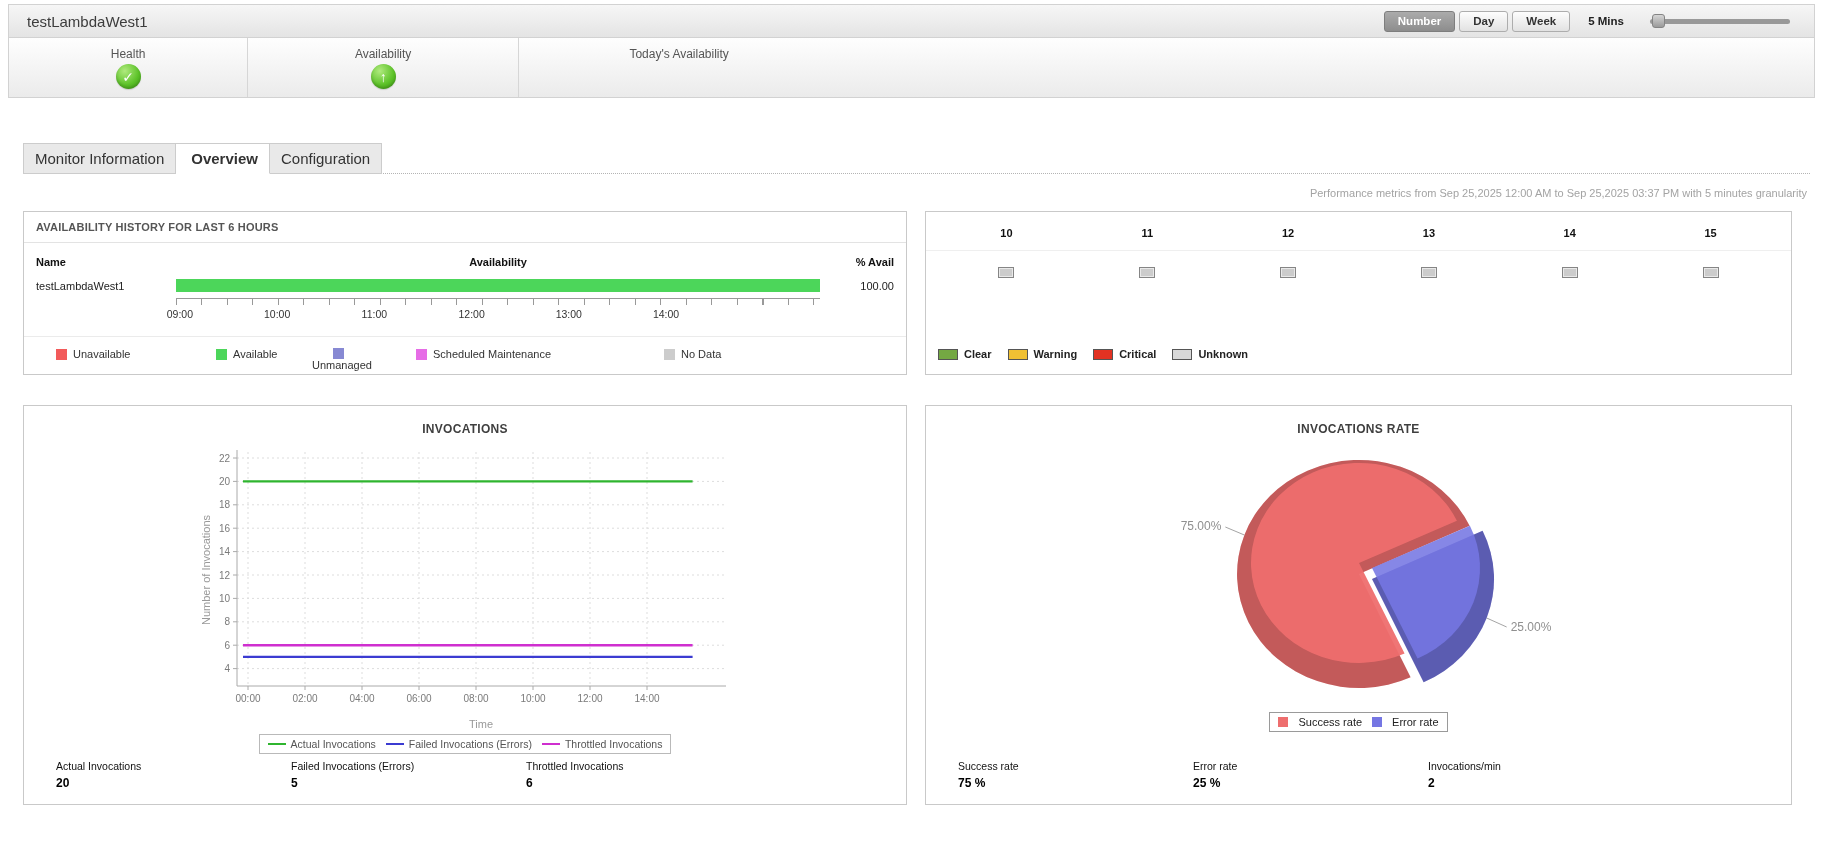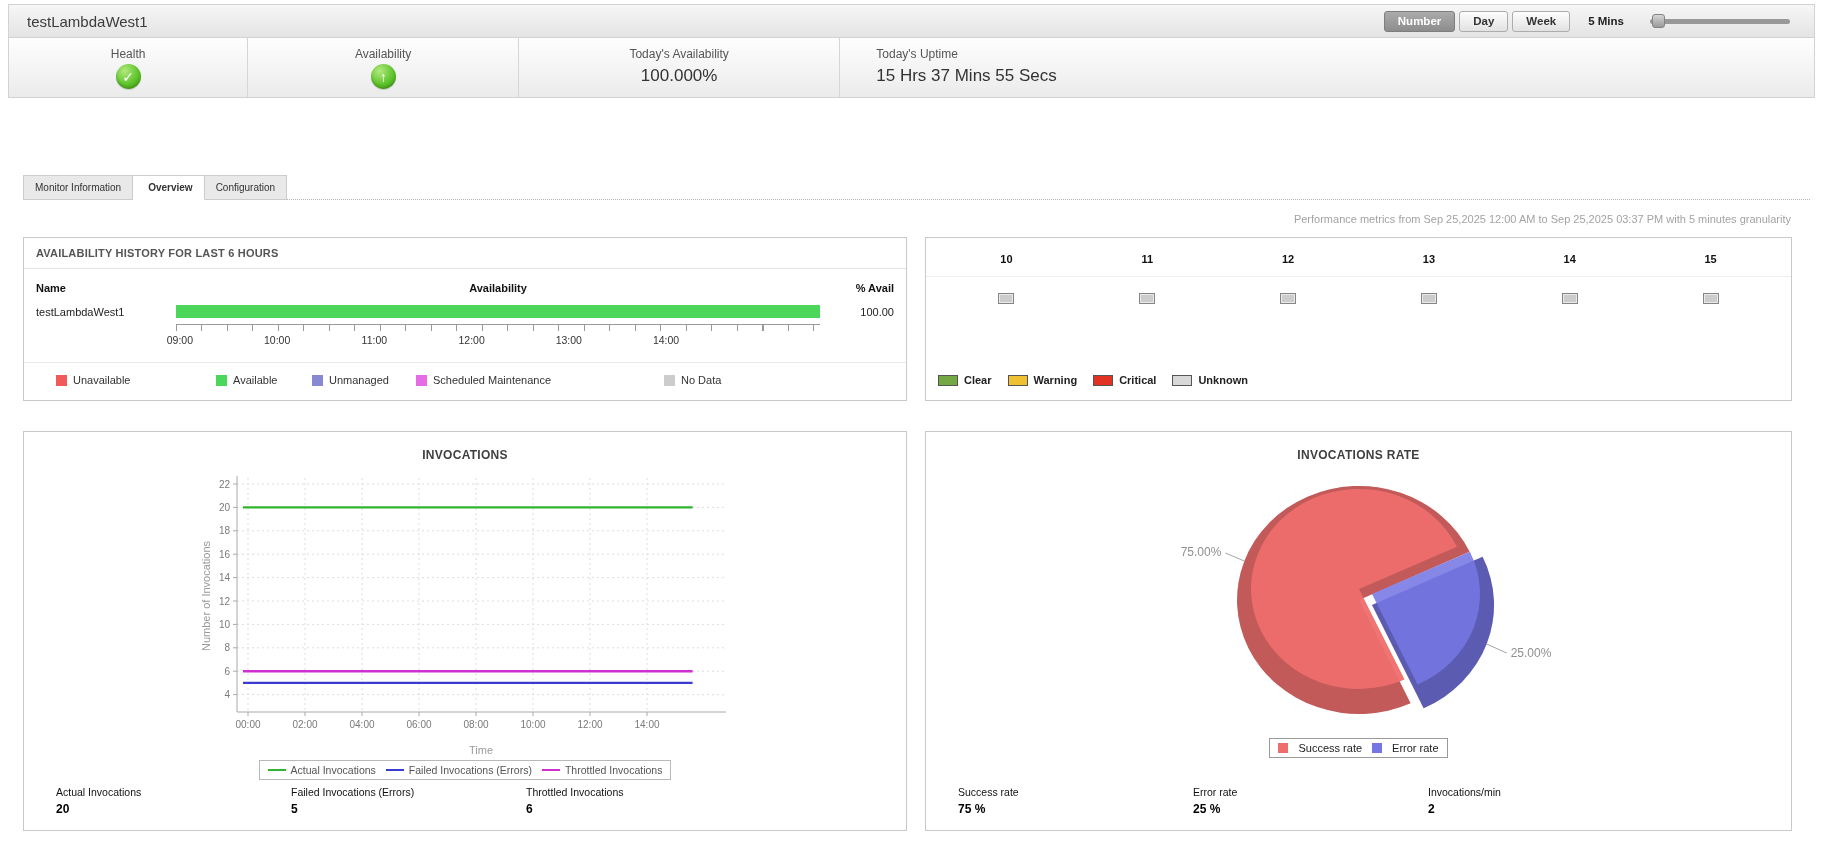--- a/index.html
+++ b/index.html
@@ -33,26 +33,26 @@
   .c4 { flex:0 0 27.2%; text-align:left; padding-left:36px; }
   .c5 { flex:1 1 auto;  text-align:left; padding-left:36px; }
   .status-icon { width:25px; height:25px; border-radius:50%; margin-top:3px;
                  background:radial-gradient(circle at 35% 28%, #b0ea7e, #5cc228 58%, #3f9d13);
                  display:inline-flex; align-items:center; justify-content:center;
                  color:#fff; font-weight:bold; font-size:14px;
                  box-shadow:inset 0 -2px 3px rgba(0,0,0,.18), 0 1px 1px rgba(0,0,0,.15); }
 
   
   .tabs { margin:45px 13px 0 23px; display:flex; align-items:flex-end; border-bottom:1px dotted #b4b4b4; }
-  .tab { padding:6px 11px; background:#e9e9e9; border:1px solid #ccc; font-size:10px; color:#333;
-         cursor:pointer; margin-bottom:-1px;margin-top:32px; }
+  .tab { padding:6px 11px; background:#e9e9e9; border:1px solid #ccc; font-size:15px; color:#333;
+         cursor:pointer; margin-bottom:-1px; }
   .tab + .tab { border-left:none; }
   .tab.active { background:#fff; font-weight:bold; border-bottom:1px solid #fff;padding-left:15px; }
 
-  .metrics-note { text-align:right; margin:13px 32px 0 0; font-size:11px; color:#a3a3a3; }
+  .metrics-note { text-align:right; margin:13px 16px 0 0; font-size:11px; color:#a3a3a3; }
 
   
   .row1 { margin:12px 31px 0 23px; display:flex; gap:18px; }
   .row2 { margin:30px 31px 0 23px; display:flex; gap:18px; }
   .panel { background:#fff; border:1px solid #c9c9c9; display:flex; flex-direction:column; }
   .p-avail, .p-invoc { width:884px; }
   .p-perf, .p-rate { width:867px; }
   .row1 .panel { height:164px; }
   .row2 .panel { height:400px; }
   .panel-header { padding:9px 12px; font-size:11px; font-weight:bold; color:#555; letter-spacing:.2px;
@@ -132,25 +132,20 @@
     <div class="cell c1">
       <div class="cell-label">Health</div>
       <span class="status-icon">✓</span>
     </div>
     <div class="cell c2">
       <div class="cell-label">Availability</div>
       <span class="status-icon">↑</span>
     </div>
     <div class="cell c3">
       <div class="cell-label">Today's Availability</div>
-      <div class="cell-value">100.000%</div>
-    </div>
-    <div class="cell c4">
-      <div class="cell-label">Today's Uptime</div>
-      <div class="cell-value">15 Hrs 37 Mins 55 Secs</div>
     </div>
   </div>
 </div>
 
 <div class="tabs">
   <span class="tab">Monitor Information</span>
   <span class="tab active">Overview</span>
   <span class="tab">Configuration</span>
 </div>
 
@@ -188,21 +183,21 @@
     </div>
     <div class="avail-legend">
         <div class="leg-abs" style="left: 32px;">
           <span class="sw-rect" style="background: rgb(242, 90, 90);"></span>
           <span>Unavailable</span>
         </div>
         <div class="leg-abs" style="left: 192px;">
           <span class="sw-rect" style="background: rgb(76, 214, 90);"></span>
           <span>Available</span>
         </div>
-        <div class="leg-abs" style="left: 288px;">
+        <div class="leg-abs" style="left: 288px; flex-direction: column;">
           <span class="sw-rect" style="background: rgb(135, 137, 211);"></span>
           <span>Unmanaged</span>
         </div>
         <div class="leg-abs" style="left: 392px;">
           <span class="sw-rect" style="background: rgb(230, 108, 230);"></span>
           <span>Scheduled Maintenance</span>
         </div>
         <div class="leg-abs" style="left: 604px; padding-left: 36px;">
           <span class="sw-rect" style="background: rgb(204, 204, 204);"></span>
           <span>No Data</span>

